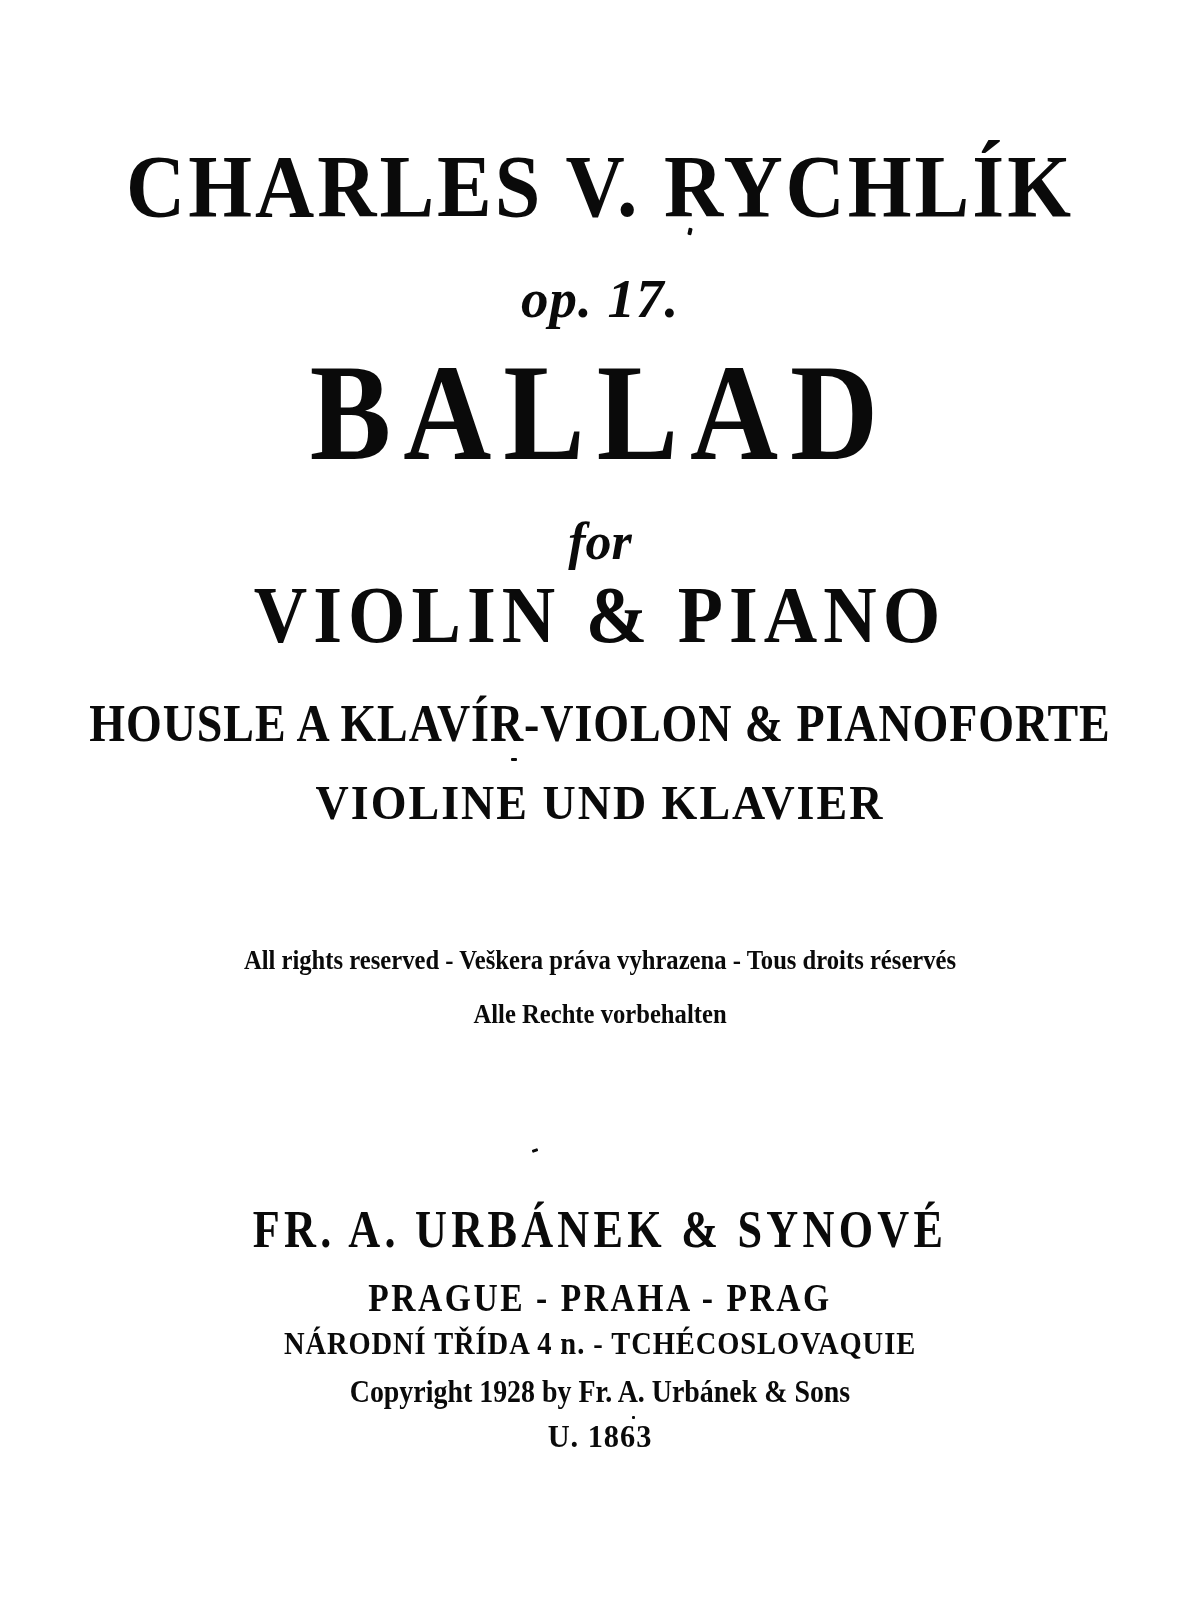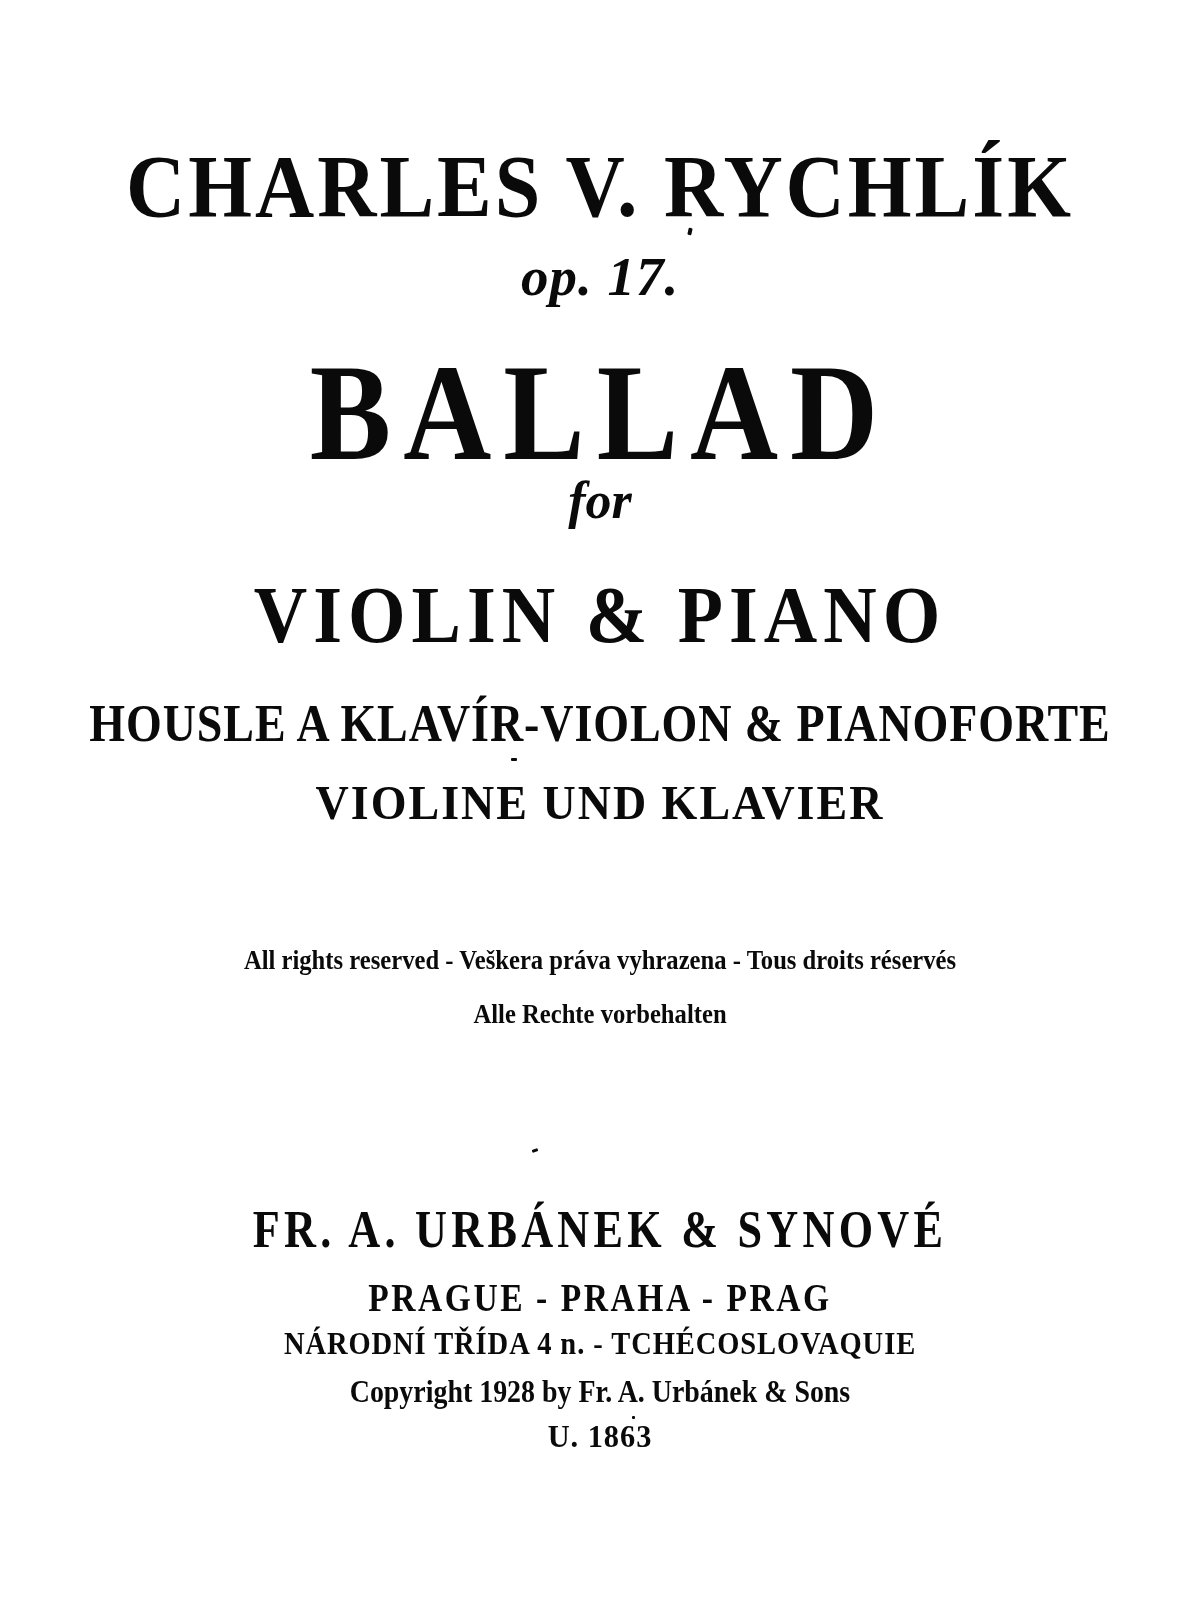--- a/index.html
+++ b/index.html
@@ -35,35 +35,35 @@
   }
   
   .composer {
     top: 146px;
     font-size: 82px;
     letter-spacing: 3px;
     transform: scale(1, 1.08);
   }
   
   .opus {
-    top: 249px;
+    top: 271px;
     font-size: 55px;
     font-style: italic;
     letter-spacing: 1px;
   }
   
   .work-title {
     top: 352px;
     font-size: 122px;
     letter-spacing: 12px;
     transform: scale(1, 1.12);
   }
   
   .for-label {
-    top: 475px;
+    top: 516px;
     font-size: 52px;
     font-style: italic;
   }
   
   .instr-en {
     top: 578px;
     font-size: 74px;
     letter-spacing: 6px;
     transform: scale(1, 1.08);
   }

